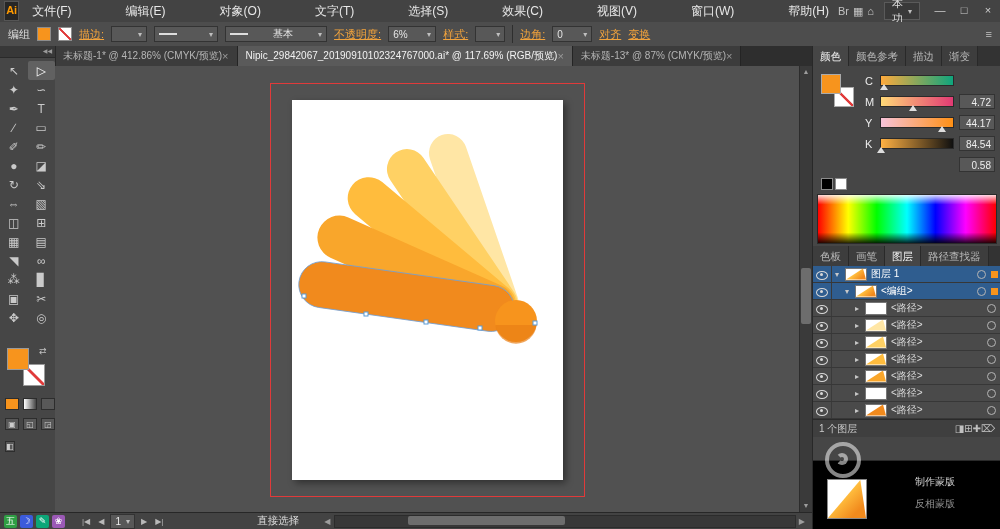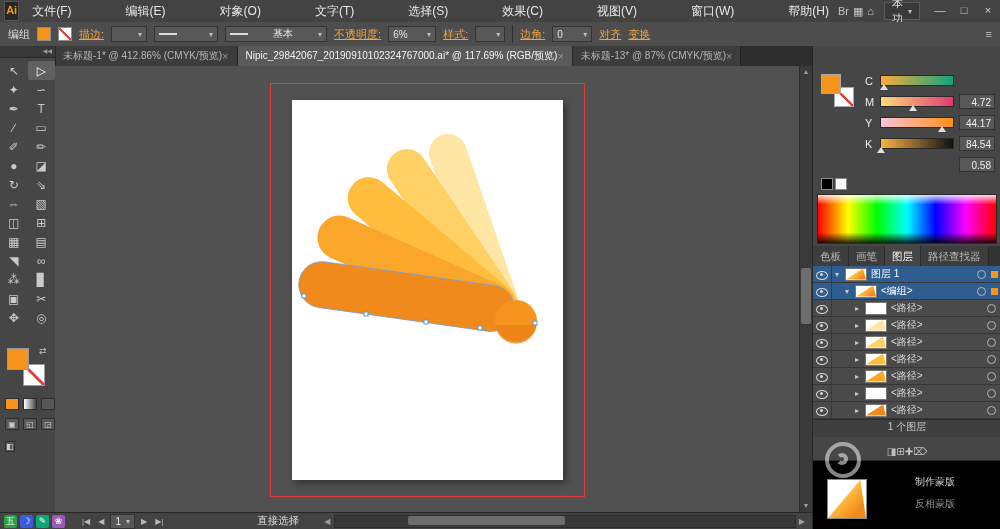--- a/index.html
+++ b/index.html
@@ -100,21 +100,21 @@
   .leye::after{content:'';position:absolute;left:7px;top:7px;width:3px;height:3px;background:#d8d8d8;border-radius:50%;}
   .lpad{flex:none;display:inline-block;height:1px;}
   .lcaret{width:10px;color:#c9c9c9;font-size:8px;flex:none;}
   .lthumb{width:22px;height:13px;background:#fff;border:1px solid #767676;margin-right:4px;position:relative;overflow:hidden;flex:none;box-sizing:border-box;}
   .shape{position:absolute;left:0;top:0;right:0;bottom:0;clip-path:polygon(0 100%,85% 0,100% 100%);}
   .logo-shape{background:linear-gradient(135deg,#ffe6a5 0%,#ffbc3d 45%,#f18a1d 80%);}
   .lname{flex:1;font-size:10px;color:#dcdcdc;overflow:hidden;white-space:nowrap;}
   .lrow.sel .lname{color:#fff;}
   .circ{width:7px;height:7px;border:1px solid #b5b5b5;border-radius:50%;display:inline-block;margin-right:5px;flex:none;}
   .selsq{width:7px;height:7px;background:#f7941d;display:inline-block;margin-right:3px;flex:none;}
-  .lfooter{position:absolute;left:0;right:0;top:373px;height:18px;background:#3f3f3f;border-top:1px solid #2a2a2a;display:flex;align-items:center;font-size:10px;color:#c9c9c9;padding:0 6px;gap:6px;box-sizing:border-box;flex-direction:column;}
+  .lfooter{position:absolute;left:0;right:0;top:373px;height:18px;background:#3f3f3f;border-top:1px solid #2a2a2a;display:flex;align-items:center;font-size:10px;color:#c9c9c9;padding:0 6px;gap:6px;box-sizing:border-box;}
   .lf-grow{flex:1;}
   .lf-icon{color:#c0c0c0;font-size:10px;}
   .watermark{position:absolute;left:12px;top:386px;width:170px;height:56px;display:flex;align-items:center;gap:10px;opacity:.55;pointer-events:none;z-index:6;}
   .wm-circle{width:36px;height:36px;border-radius:50%;border:4px solid #f5f5f5;box-sizing:border-box;position:relative;flex:none;}
   .wm-circle::after{content:'';position:absolute;left:7px;top:7px;width:12px;height:12px;border:4px solid #f5f5f5;border-radius:50%;border-left-color:transparent;box-sizing:border-box;}
   .wm-text{font-size:27px;font-weight:bold;color:#fafafa;letter-spacing:3px;}
   .transpanel{position:absolute;left:0;right:0;top:414px;height:69px;background:#000000;border-top:1px solid #2a2a2a;}
   .tp-thumb{position:absolute;left:14px;top:18px;width:40px;height:40px;background:#fff;border:1px solid #8b8b8b;overflow:hidden;box-sizing:border-box;}
   .tp-link{position:absolute;left:102px;font-size:10px;color:#d0d0d0;}
   .tp-link.make{top:14px;}
@@ -316,20 +316,26 @@
     <div class="hscroll">
       <span class="hs-arrow">◀</span>
       <div class="hs-track">
         <div class="hs-thumb"></div>
       </div>
       <span class="hs-arrow">▶</span>
     </div>
   </div>
 
   <div class="dock">
+    <div class="ptabs row1" id="color-tabs">
+        <span class="ptab active">颜色</span>
+        <span class="ptab">颜色参考</span>
+        <span class="ptab">描边</span>
+        <span class="ptab">渐变</span>
+      </div>
 
     <div class="fs-ind">
       <span class="fsf" style="background: rgb(247, 148, 29);"></span>
       <span class="fss slash"></span>
     </div>
     <div id="channels">
         <div class="chrow">
           <span class="chlabel">C</span>
           <div class="chslider" style="background: linear-gradient(to right, rgb(255, 170, 60), rgb(15, 165, 125));">
             <span class="chknob" style="left: 4.72%;"></span>

